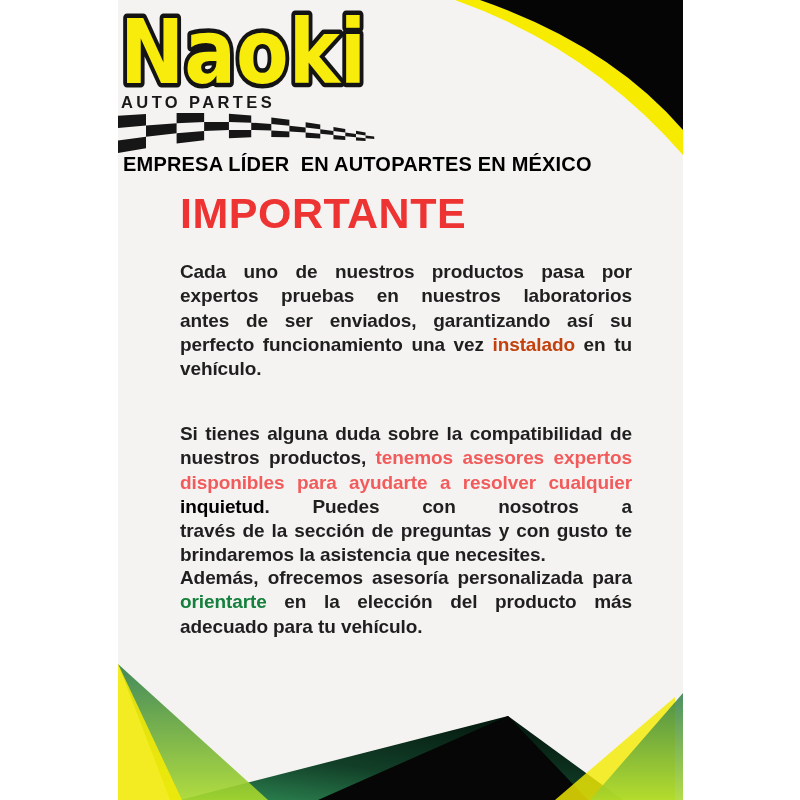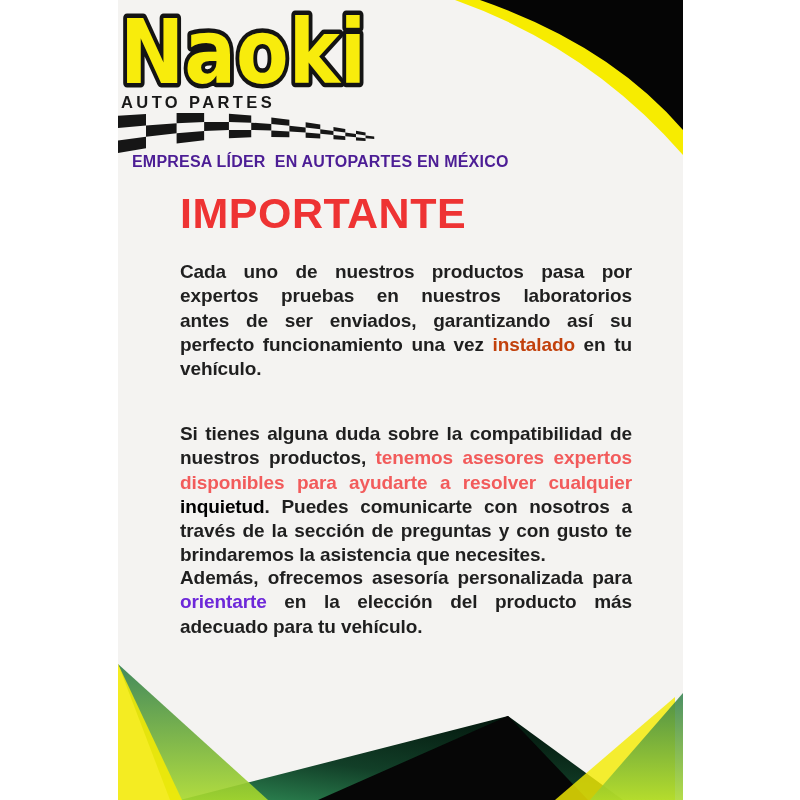--- a/index.html
+++ b/index.html
@@ -6,22 +6,22 @@
   #page{position:relative;width:800px;height:800px;background:#ffffff;overflow:hidden;
         font-family:"Liberation Sans",sans-serif;}
   #content{position:absolute;left:118px;top:0;width:565px;height:800px;
            background:#f4f3f1;overflow:hidden;}
   #deco{position:absolute;left:0;top:0;width:565px;height:800px;pointer-events:none;}
   
   #logo-svg{position:absolute;left:-2px;top:0;}
   #brand-subtitle{position:absolute;left:3px;top:93px;font-size:16.5px;font-weight:700;
                   letter-spacing:3.4px;color:#181818;white-space:pre;}
   #flag-svg{position:absolute;left:-6px;top:108px;}
-  #brand-tagline{position:absolute;left:14px;top:153px;font-size:16px;font-weight:700;
-                 letter-spacing:0.2px;color:#4c1d95;white-space:pre;}
+  #brand-tagline{position:absolute;left:5px;top:153px;font-size:20px;font-weight:700;
+                 letter-spacing:0.2px;color:#000000;white-space:pre;}
   
   #page-title{position:absolute;left:62px;top:197px;margin:0;font-size:43px;line-height:33px;
               font-weight:700;letter-spacing:0.5px;color:#ee3333;white-space:pre;}
   .para{position:absolute;left:62px;width:452px;font-size:19px;font-weight:700;
         line-height:24.3px;color:#1f1f1f;letter-spacing:-0.1px;}
   #p0{top:260px;} #p1{top:402px;margin-top:20px;} #p2{top:566px;}
   .tline{display:flex;justify-content:space-between;white-space:nowrap;height:24.3px;}
   .tline.nojust{display:block;}
   .word{display:inline-block;white-space:pre;}
 </style>
@@ -154,21 +154,20 @@
           <span class="word"><span style="color: rgb(242, 91, 91);">disponibles</span></span>
           <span class="word"><span style="color: rgb(242, 91, 91);">para</span></span>
           <span class="word"><span style="color: rgb(242, 91, 91);">ayudarte</span></span>
           <span class="word"><span style="color: rgb(242, 91, 91);">a</span></span>
           <span class="word"><span style="color: rgb(242, 91, 91);">resolver</span></span>
           <span class="word"><span style="color: rgb(242, 91, 91);">cualquier</span></span>
         </div>
         <div class="tline">
           <span class="word"><span style="color: #000000;">inquietud</span><span style="color: rgb(31, 31, 31);">.</span></span>
           <span class="word"><span style="color: rgb(31, 31, 31);">Puedes</span></span>
-          <span class="word"><span style="color: rgb(31, 31, 31);">comunicarte</span></span>
           <span class="word"><span style="color: rgb(31, 31, 31);">con</span></span>
           <span class="word"><span style="color: rgb(31, 31, 31);">nosotros</span></span>
           <span class="word"><span style="color: rgb(31, 31, 31);">a</span></span>
         </div>
         <div class="tline">
           <span class="word"><span style="color: rgb(31, 31, 31);">través</span></span>
           <span class="word"><span style="color: rgb(31, 31, 31);">de</span></span>
           <span class="word"><span style="color: rgb(31, 31, 31);">la</span></span>
           <span class="word"><span style="color: rgb(31, 31, 31);">sección</span></span>
           <span class="word"><span style="color: rgb(31, 31, 31);">de</span></span>
@@ -182,21 +181,21 @@
       </div>
     <div class="para" id="p2">
         <div class="tline">
           <span class="word"><span style="color: rgb(31, 31, 31);">Además,</span></span>
           <span class="word"><span style="color: rgb(31, 31, 31);">ofrecemos</span></span>
           <span class="word"><span style="color: rgb(31, 31, 31);">asesoría</span></span>
           <span class="word"><span style="color: rgb(31, 31, 31);">personalizada</span></span>
           <span class="word"><span style="color: rgb(31, 31, 31);">para</span></span>
         </div>
         <div class="tline">
-          <span class="word"><span style="color: #6d28d9;">orientarte</span></span>
+          <span class="word"><span style="color: #15803d;">orientarte</span></span>
           <span class="word"><span style="color: rgb(31, 31, 31);">en</span></span>
           <span class="word"><span style="color: rgb(31, 31, 31);">la</span></span>
           <span class="word"><span style="color: rgb(31, 31, 31);">elección</span></span>
           <span class="word"><span style="color: rgb(31, 31, 31);">del</span></span>
           <span class="word"><span style="color: rgb(31, 31, 31);">producto</span></span>
           <span class="word"><span style="color: rgb(31, 31, 31);">más</span></span>
         </div>
         <div class="tline nojust"><span class="word"><span style="color: rgb(31, 31, 31);">adecuado</span></span> <span class="word"><span style="color: rgb(31, 31, 31);">para</span></span> <span class="word"><span style="color: rgb(31, 31, 31);">tu</span></span> <span class="word"><span style="color: rgb(31, 31, 31);">vehículo.</span></span></div>
       </div>
 

